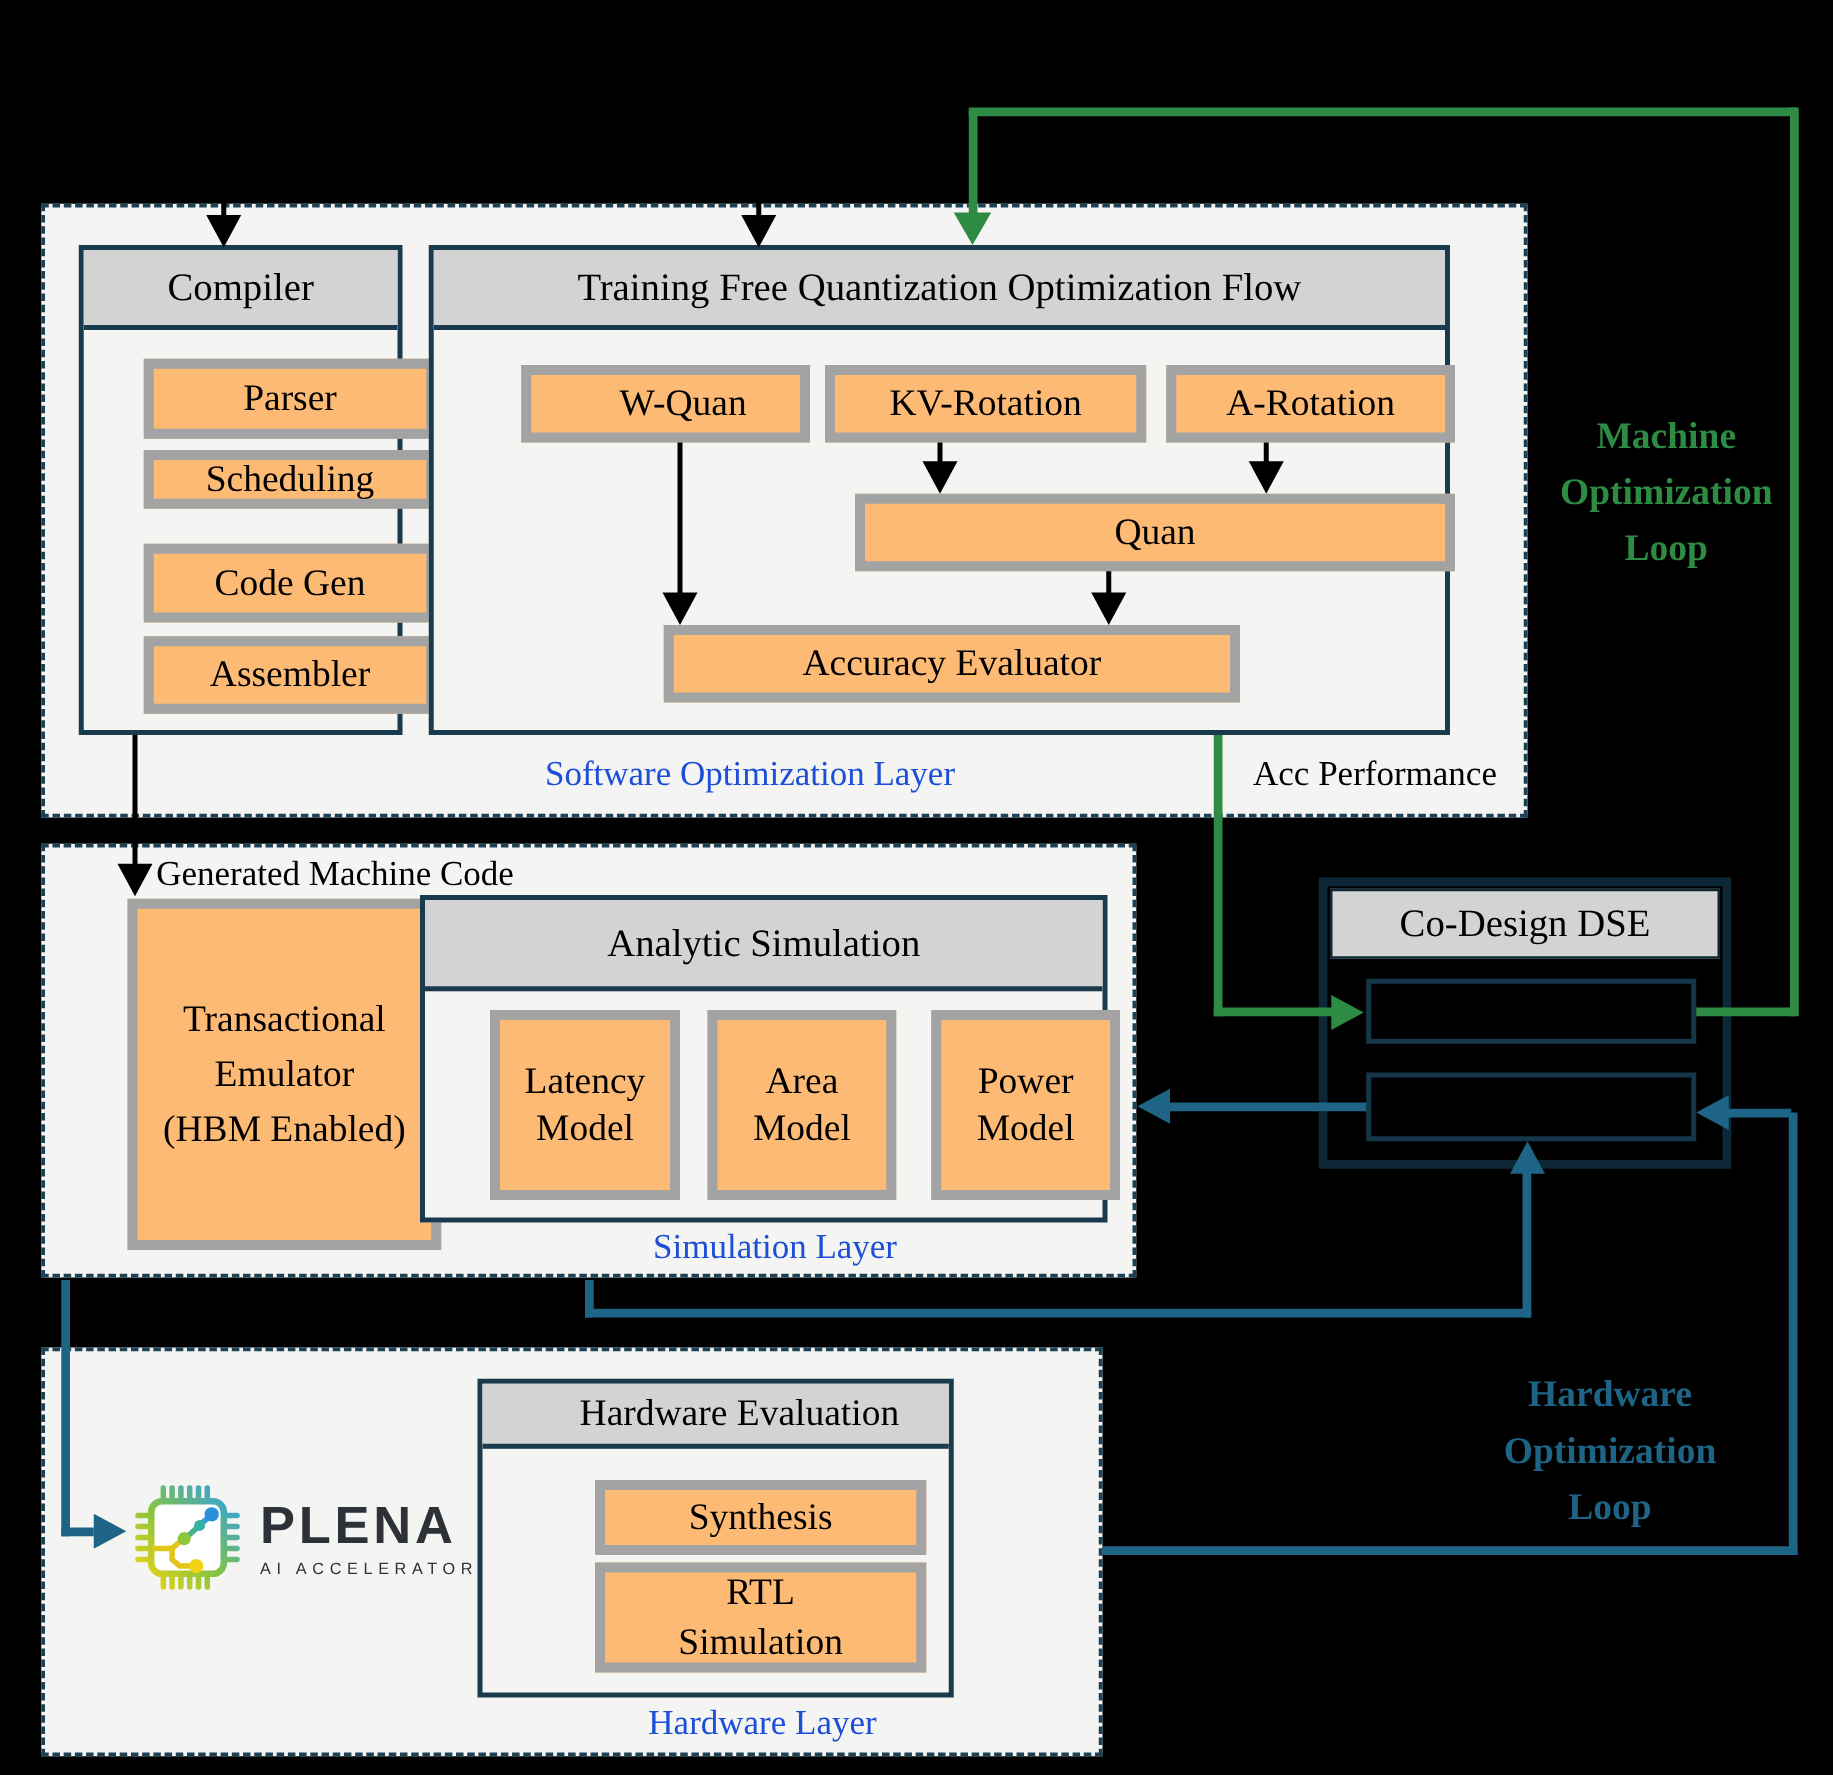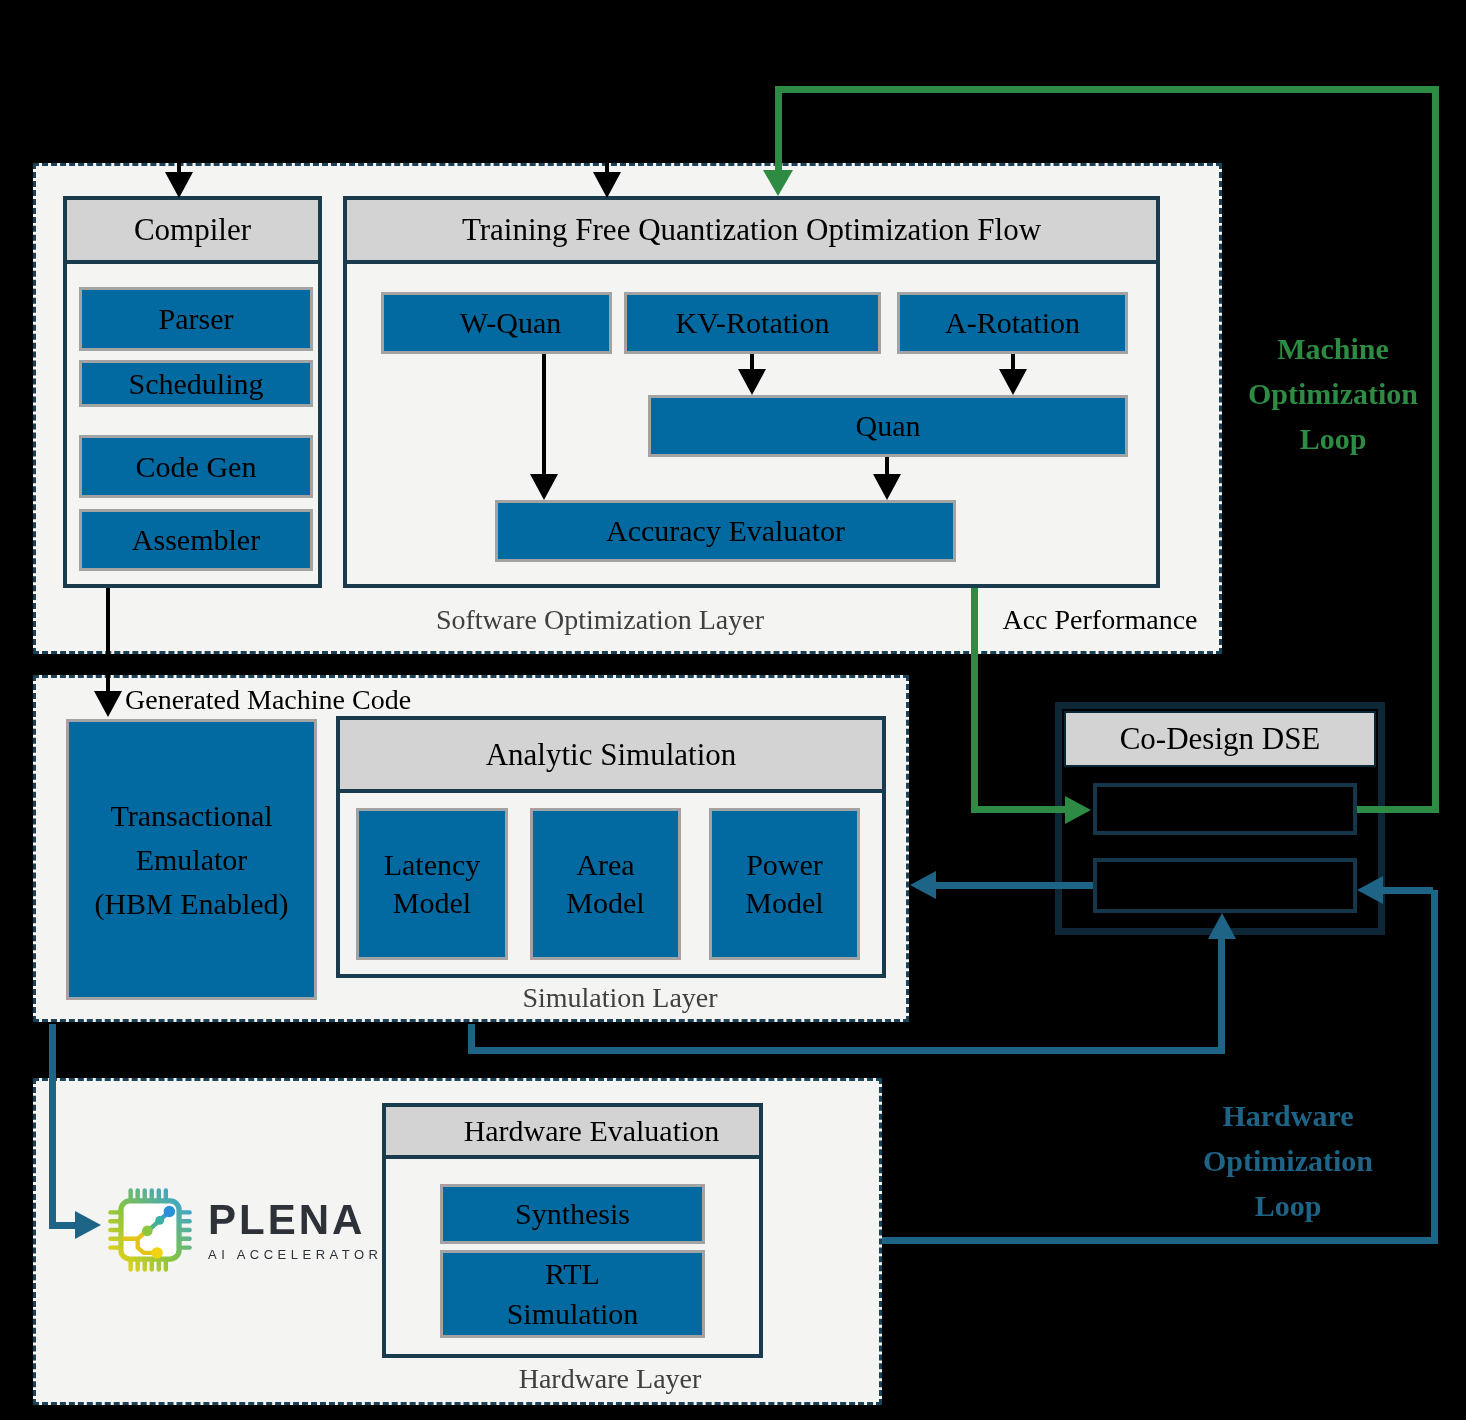--- a/index.html
+++ b/index.html
@@ -5,30 +5,30 @@
   html,body{margin:0;padding:0;background:#000;}
   #stage{position:relative;width:1466px;height:1420px;background:#000;overflow:hidden;
          font-family:"Liberation Serif", serif;color:#000;}
   
   .layer{position:absolute;background:#f4f4f3;border:3px dashed #1b4156;box-sizing:border-box;}
   
   .tbox{position:absolute;background:#f4f4f3;border:4px solid #1a3a4e;box-sizing:border-box;}
   .tbox .hdr{position:absolute;left:0;top:0;width:100%;background:#d2d3d2;border-bottom:4px solid #1a3a4e;
              box-sizing:border-box;display:flex;align-items:center;justify-content:center;
              font-size:31px;white-space:nowrap;}
-  .ibox{position:absolute;background:#0369a1;border:3px solid #a3a3a3;box-sizing:border-box;
-        display:flex;align-items:center;justify-content:center;font-size:30px;text-align:center;line-height:38px;}
+  .ibox{position:absolute;background:#fdba74;border:8px solid #a3a3a3;box-sizing:border-box;
+        display:flex;align-items:center;justify-content:center;font-size:30px;text-align:center;line-height:38px;margin-left:36px;}
   
   .dse{position:absolute;background:transparent;border:7px solid #0d2737;box-sizing:border-box;}
   .dse-hdr{position:absolute;background:#d2d3d2;border:2px solid #0d2737;box-sizing:border-box;
            display:flex;align-items:center;justify-content:center;font-size:31px;text-align:right;}
   .dse-slot{position:absolute;background:transparent;border:4px solid #14374a;box-sizing:border-box;}
   
   .lbl{position:absolute;font-size:28px;white-space:nowrap;}
-  .red{color:#404040;}
+  .red{color:#1d4ed8;}
   .loop-lbl{position:absolute;font-weight:bold;font-size:30px;line-height:45px;text-align:center;
             font-family:"Liberation Serif", serif;}
   
   .ln{position:absolute;}
   .black{background:#000;}
   .grn{background:#2e8b44;}
   .blu{background:#1e6486;}
   .ah{position:absolute;width:0;height:0;}
   .ah-down-k{border-left:14px solid transparent;border-right:14px solid transparent;border-top:26px solid #000;}
   .ah-down-g{border-left:15px solid transparent;border-right:15px solid transparent;border-top:26px solid #2e8b44;}

